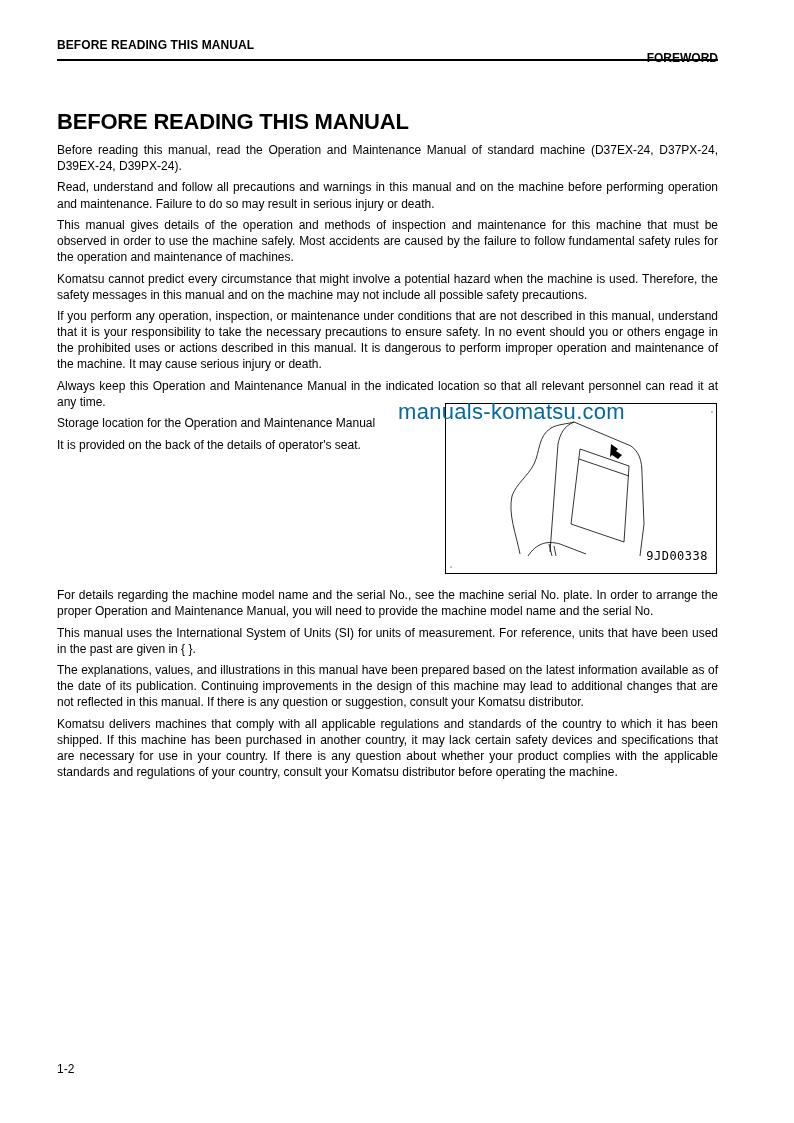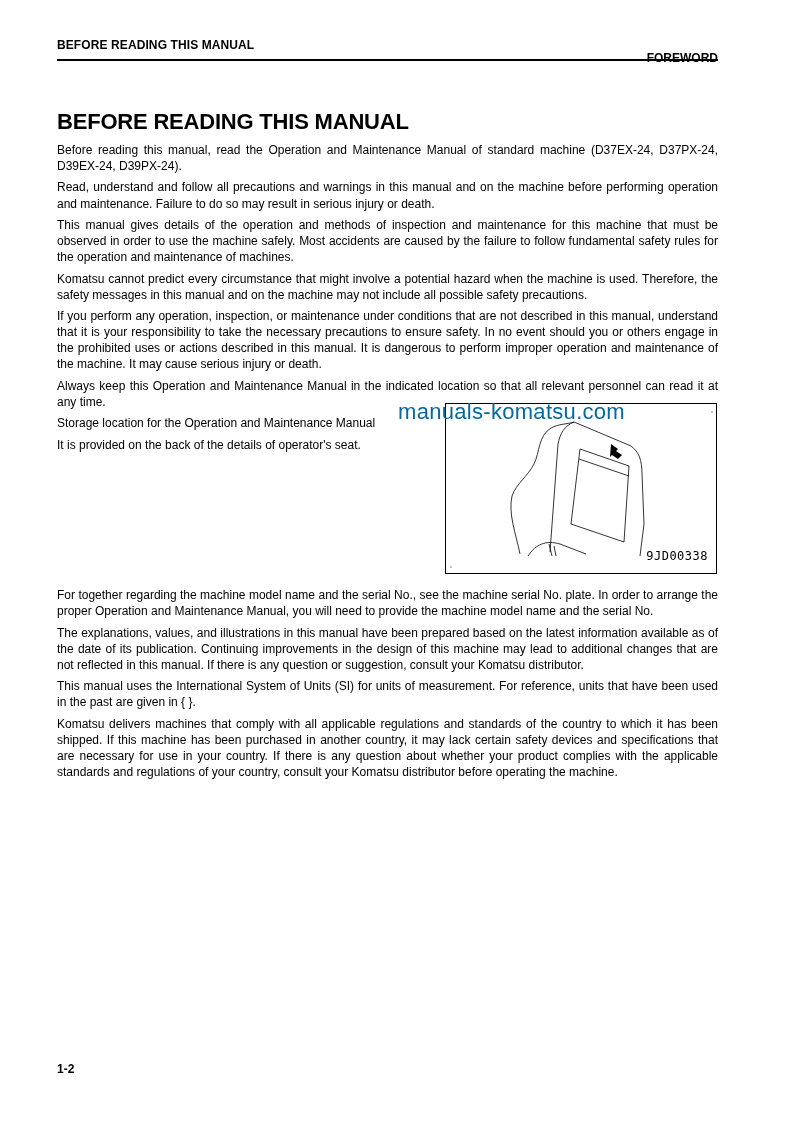--- a/index.html
+++ b/index.html
@@ -9,21 +9,21 @@
     .header-right { position: absolute; right: 0; top: 14px; font-size: 12px; font-weight: bold; }
     .title { position: absolute; left: 57px; top: 109px; font-size: 22px; font-weight: bold; margin: 0; letter-spacing: -0.2px; }
     .body-text { position: absolute; left: 57px; top: 142px; width: 661px; font-size: 12px; line-height: 16.1px; }
     .body-text p { margin: 0 0 5.3px 0; text-align: justify; }
     .storage-row { position: relative; height: 172px; }
     .storage-text p { margin: 0 0 5.3px 0; }
     .figure { position: absolute; left: 388px; top: -12px; width: 272px; height: 171px; border: 1px solid #000; box-sizing: border-box; }
     .figure svg { position: absolute; left: 0; top: 0; }
     .fig-code { position: absolute; right: 8px; bottom: 9px; font-size: 12px; font-family: "DejaVu Sans Mono", monospace; letter-spacing: 0.5px; }
     .watermark { position: absolute; left: 398px; top: 399px; font-size: 22px; color: #0369a1; letter-spacing: 0.3px; font-family: "Liberation Sans", sans-serif; white-space: nowrap; }
-    .page-number { position: absolute; left: 57px; top: 1062px; font-size: 12px; font-weight: bold; }
+    .page-number { position: absolute; left: 57px; top: 1062px; font-size: 12px; font-weight: normal; }
   </style>
 </head>
 <body>
 
 <div class="header">
   <span class="header-left">BEFORE READING THIS MANUAL</span>
   <span class="header-right">FOREWORD</span>
 </div>
 
 <h1 class="title">BEFORE READING THIS MANUAL</h1>
@@ -53,21 +53,21 @@
           <path d="M103 140 L106 152 M108 142 L110 152"></path>
         </g>
         <path d="M165 40 L172 45 L170 47 L176 51 L172 55 L166 51 L164 53 Z" fill="#000"></path>
         <circle cx="266" cy="8" r="0.6" fill="#000"></circle>
         <circle cx="5" cy="163" r="0.6" fill="#000"></circle>
       </svg>
       <span class="fig-code">9JD00338</span>
     </div>
   </div>
 
-  <p>For together regarding the machine model name and the serial No., see the machine serial No. plate. In order to arrange the proper Operation and Maintenance Manual, you will need to provide the machine model name and the serial No.</p>
+  <p>For details regarding the machine model name and the serial No., see the machine serial No. plate. In order to arrange the proper Operation and Maintenance Manual, you will need to provide the machine model name and the serial No.</p>
+  <p>This manual uses the International System of Units (SI) for units of measurement. For reference, units that have been used in the past are given in { }.</p>
   <p>The explanations, values, and illustrations in this manual have been prepared based on the latest information available as of the date of its publication. Continuing improvements in the design of this machine may lead to additional changes that are not reflected in this manual. If there is any question or suggestion, consult your Komatsu distributor.</p>
-  <p>This manual uses the International System of Units (SI) for units of measurement. For reference, units that have been used in the past are given in { }.</p>
   <p>Komatsu delivers machines that comply with all applicable regulations and standards of the country to which it has been shipped. If this machine has been purchased in another country, it may lack certain safety devices and specifications that are necessary for use in your country. If there is any question about whether your product complies with the applicable standards and regulations of your country, consult your Komatsu distributor before operating the machine.</p>
 </div>
 
 <div class="watermark">manuals-komatsu.com</div>
 
 <div class="page-number">1-2</div>
 
 </body></html>

